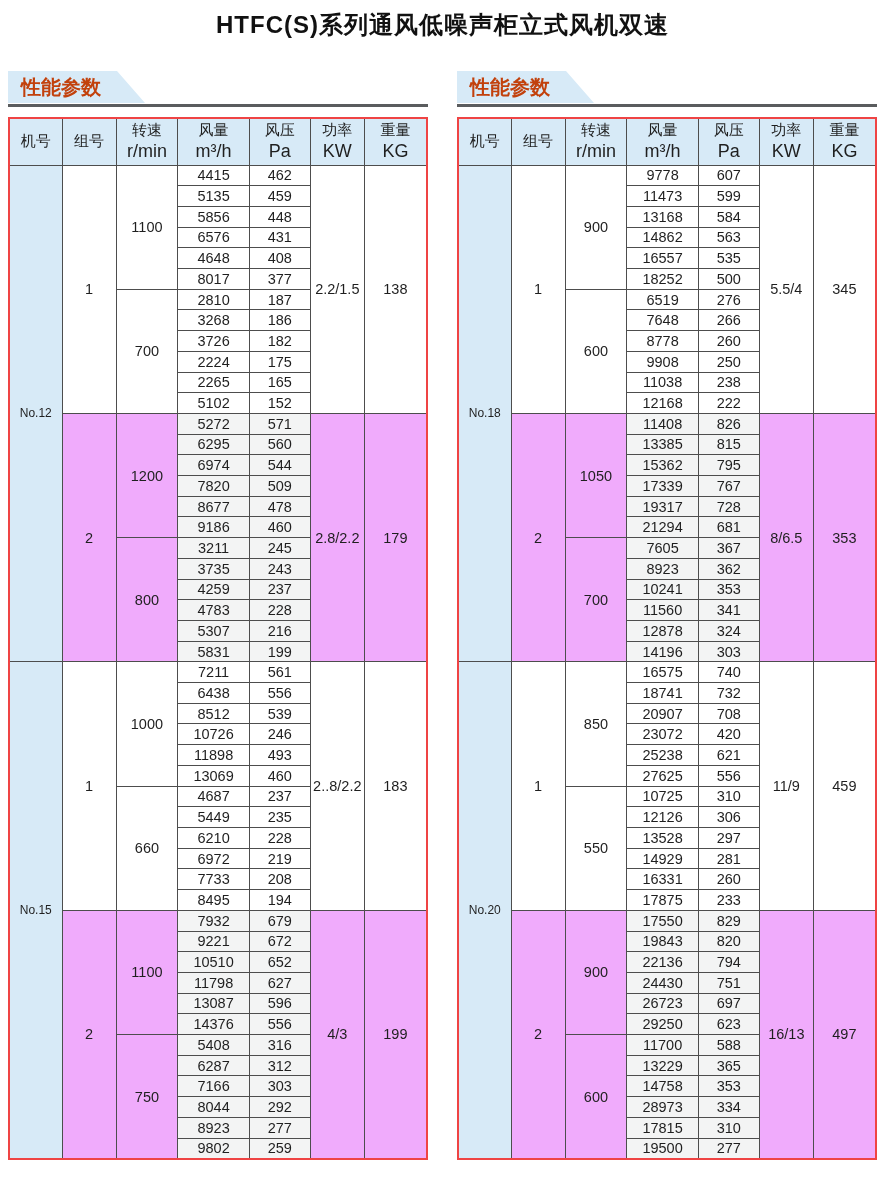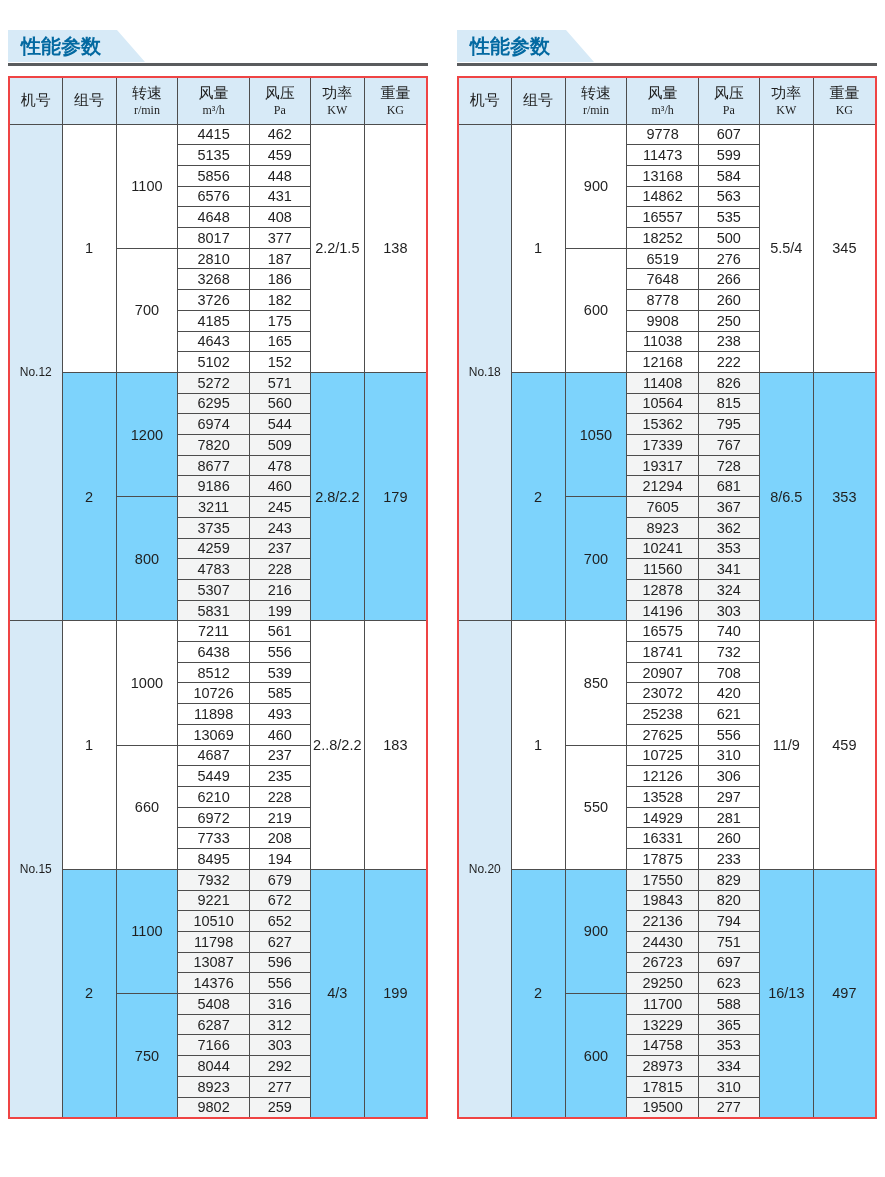--- a/index.html
+++ b/index.html
@@ -29,21 +29,21 @@
   .panel { flex: 1; min-width: 0; }
 
   .sec-label {
     display: inline-block;
     width: 137px;
     height: 32px;
     line-height: 32px;
     padding-left: 13px;
     font-size: 20px;
     font-weight: bold;
-    color: #0369a1;
+    color: #c2410c;
     background: #d7eaf7;
     clip-path: polygon(0 0, calc(100% - 28px) 0, 100% 100%, 0 100%);
   }
   .sec-rule {
     height: 3px;
     background: #5a5c5e;
     margin-top: 1px;
   }
 
   .tbl { margin-top: 10px; }
@@ -62,30 +62,31 @@
     overflow: hidden;
   }
   thead tr { height: 47px; }
   th {
     background: #d7eaf7;
     font-weight: normal;
     font-size: 15px;
     line-height: 1.25;
     color: #1f1f1f;
   }
-  th .sub { font-size: 12px; font-family: Liberation Serif, serif; }
+  th .sub { font-size: 18px; }
   tbody td { font-size: 14.5px; height: 20px; }
   td.bg-no { background: #d7eaf7; font-size: 12px; }
-  tr.g2 td.bg-merged { background: #7dd3fc; }
+  tr.g2 td.bg-merged { background: #f0abfc; }
   tr.g2 td.bg-data   { background: #f3f4f4; }
 </style>
 </head>
 <body>
 
 <div class="page">
+  <h1 class="title">HTFC(S)系列通风低噪声柜立式风机双速</h1>
 
   <div class="cols">
     <section class="panel">
       <div class="sec-label">性能参数</div>
       <div class="sec-rule"></div>
       <div class="tbl" id="tbl-0">
           <table>
             <colgroup>
               <col style="width: 12.7%;">
               <col style="width: 12.9%;">
@@ -162,25 +163,25 @@
               </tr>
               <tr>
                 <td class="bg-data">3268</td>
                 <td class="bg-data">186</td>
               </tr>
               <tr>
                 <td class="bg-data">3726</td>
                 <td class="bg-data">182</td>
               </tr>
               <tr>
-                <td class="bg-data">4185</td>
+                <td class="bg-data">2224</td>
                 <td class="bg-data">175</td>
               </tr>
               <tr>
-                <td class="bg-data">4643</td>
+                <td class="bg-data">2265</td>
                 <td class="bg-data">165</td>
               </tr>
               <tr>
                 <td class="bg-data">5102</td>
                 <td class="bg-data">152</td>
               </tr>
               <tr class="g2">
                 <td class="bg-merged" rowspan="12">2</td>
                 <td class="bg-merged" rowspan="6">1200</td>
                 <td class="bg-data">5272</td>
@@ -245,21 +246,21 @@
               <tr>
                 <td class="bg-data">6438</td>
                 <td class="bg-data">556</td>
               </tr>
               <tr>
                 <td class="bg-data">8512</td>
                 <td class="bg-data">539</td>
               </tr>
               <tr>
                 <td class="bg-data">10726</td>
-                <td class="bg-data">585</td>
+                <td class="bg-data">246</td>
               </tr>
               <tr>
                 <td class="bg-data">11898</td>
                 <td class="bg-data">493</td>
               </tr>
               <tr>
                 <td class="bg-data">13069</td>
                 <td class="bg-data">460</td>
               </tr>
               <tr>
@@ -446,21 +447,21 @@
               </tr>
               <tr class="g2">
                 <td class="bg-merged" rowspan="12">2</td>
                 <td class="bg-merged" rowspan="6">1050</td>
                 <td class="bg-data">11408</td>
                 <td class="bg-data">826</td>
                 <td class="bg-merged" rowspan="12">8/6.5</td>
                 <td class="bg-merged" rowspan="12">353</td>
               </tr>
               <tr class="g2">
-                <td class="bg-data">10564</td>
+                <td class="bg-data">13385</td>
                 <td class="bg-data">815</td>
               </tr>
               <tr class="g2">
                 <td class="bg-data">15362</td>
                 <td class="bg-data">795</td>
               </tr>
               <tr class="g2">
                 <td class="bg-data">17339</td>
                 <td class="bg-data">767</td>
               </tr>

